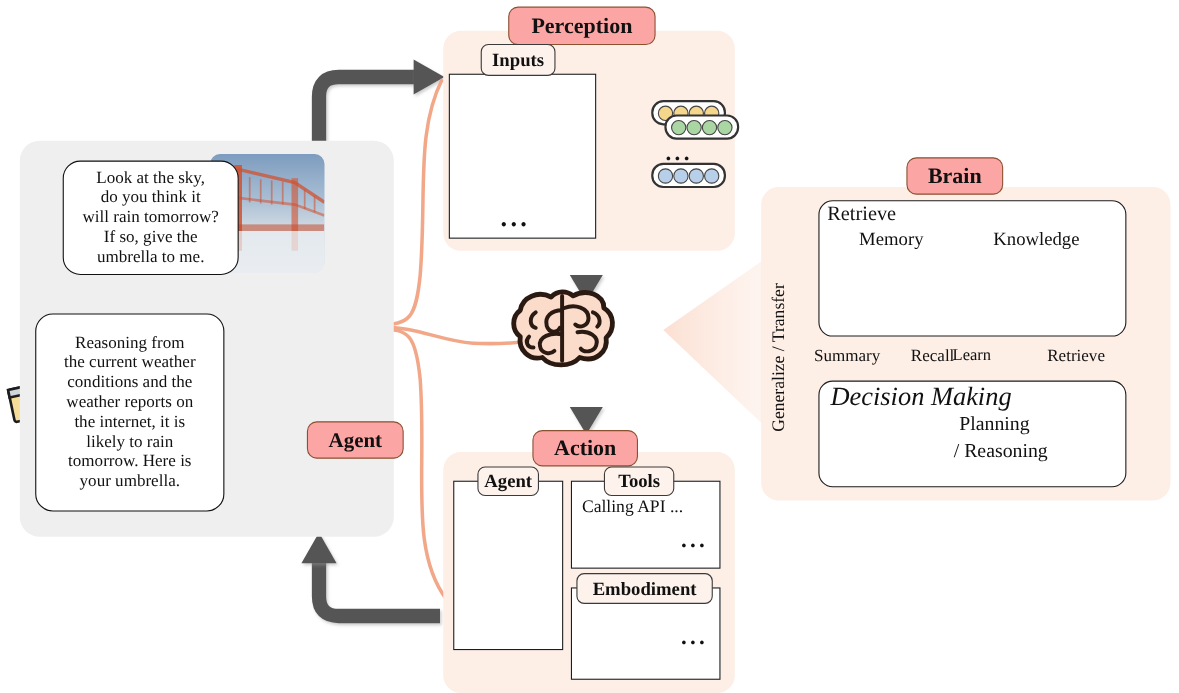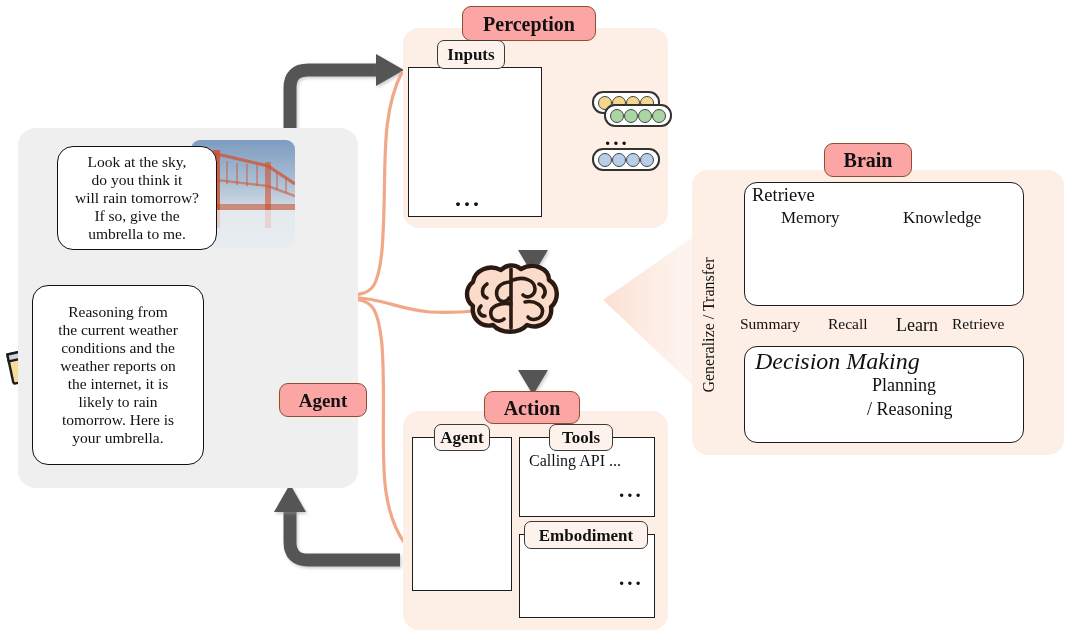--- a/index.html
+++ b/index.html
@@ -433,21 +433,21 @@
   <div class="statictext" style="left:781px;top:208px;font-size:17px;">Memory</div>
   <div class="statictext" style="left:903px;top:208px;font-size:17px;">Knowledge</div>
 
   <div class="box-white round" style="left:744px;top:346px;width:278px;height:95px;"></div>
   <div class="statictext" style="left:755px;top:348px;font-size:24px;font-style:italic;">Decision Making</div>
   <div class="statictext" style="left:872px;top:375px;font-size:18px;">Planning</div>
   <div class="statictext" style="left:867px;top:399px;font-size:18px;">/ Reasoning</div>
 
   <div class="statictext" style="left:740px;top:315px;font-size:15.5px;">Summary</div>
   <div class="statictext" style="left:828px;top:315px;font-size:15.5px;">Recall</div>
-  <div class="statictext" style="left:896px;top:315px;font-size:18px;text-align:right;">Learn</div>
+  <div class="statictext" style="left:866px;top:315px;font-size:15px;text-align:right;">Learn</div>
   <div class="statictext" style="left:952px;top:315px;font-size:15.5px;">Retrieve</div>
 
   <div class="statictext" style="left:629px;top:316px;width:160px;text-align:center;font-size:16px;
               transform:rotate(-90deg);transform-origin:center;">Generalize / Transfer</div>
 
   <div class="chip salmon" style="left:484px;top:391px;width:94px;height:31px;font-size:20px;">Action</div>
 
   <div class="box-white" style="left:412px;top:437px;width:98px;height:152px;"></div>
   <div class="chip pale" style="left:434px;top:424px;width:54px;height:25px;font-size:17px;">Agent</div>
 

